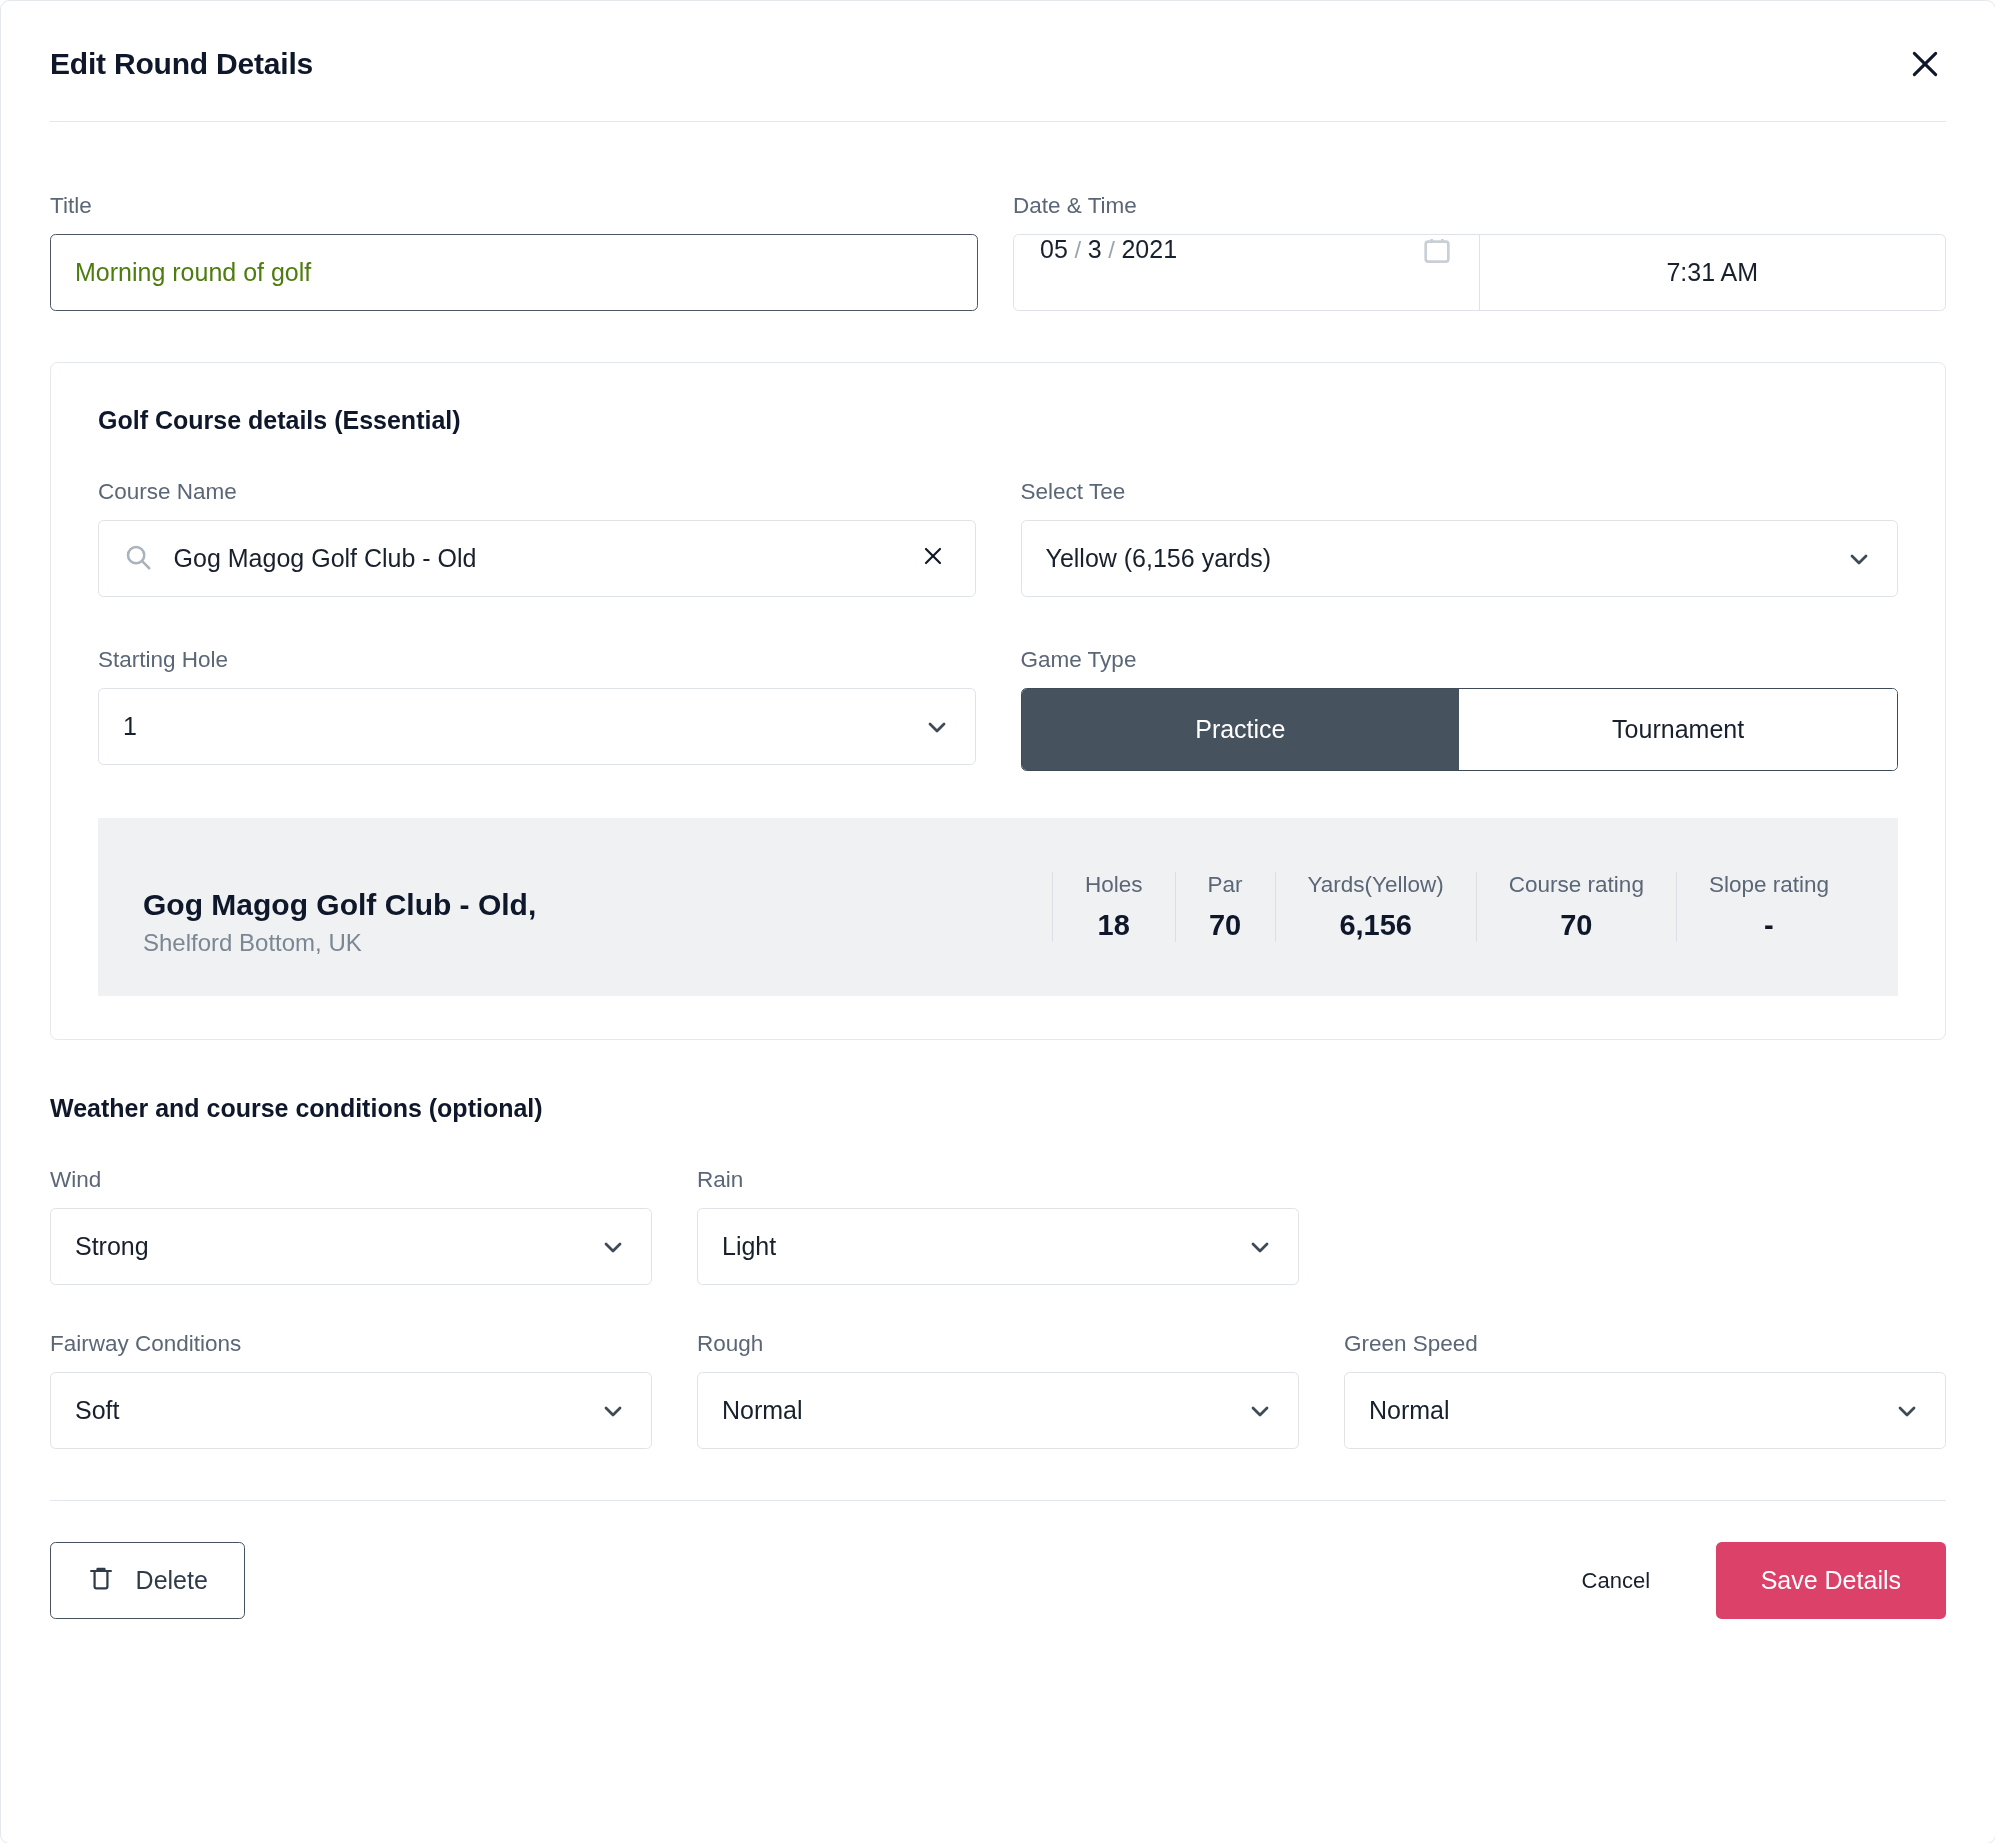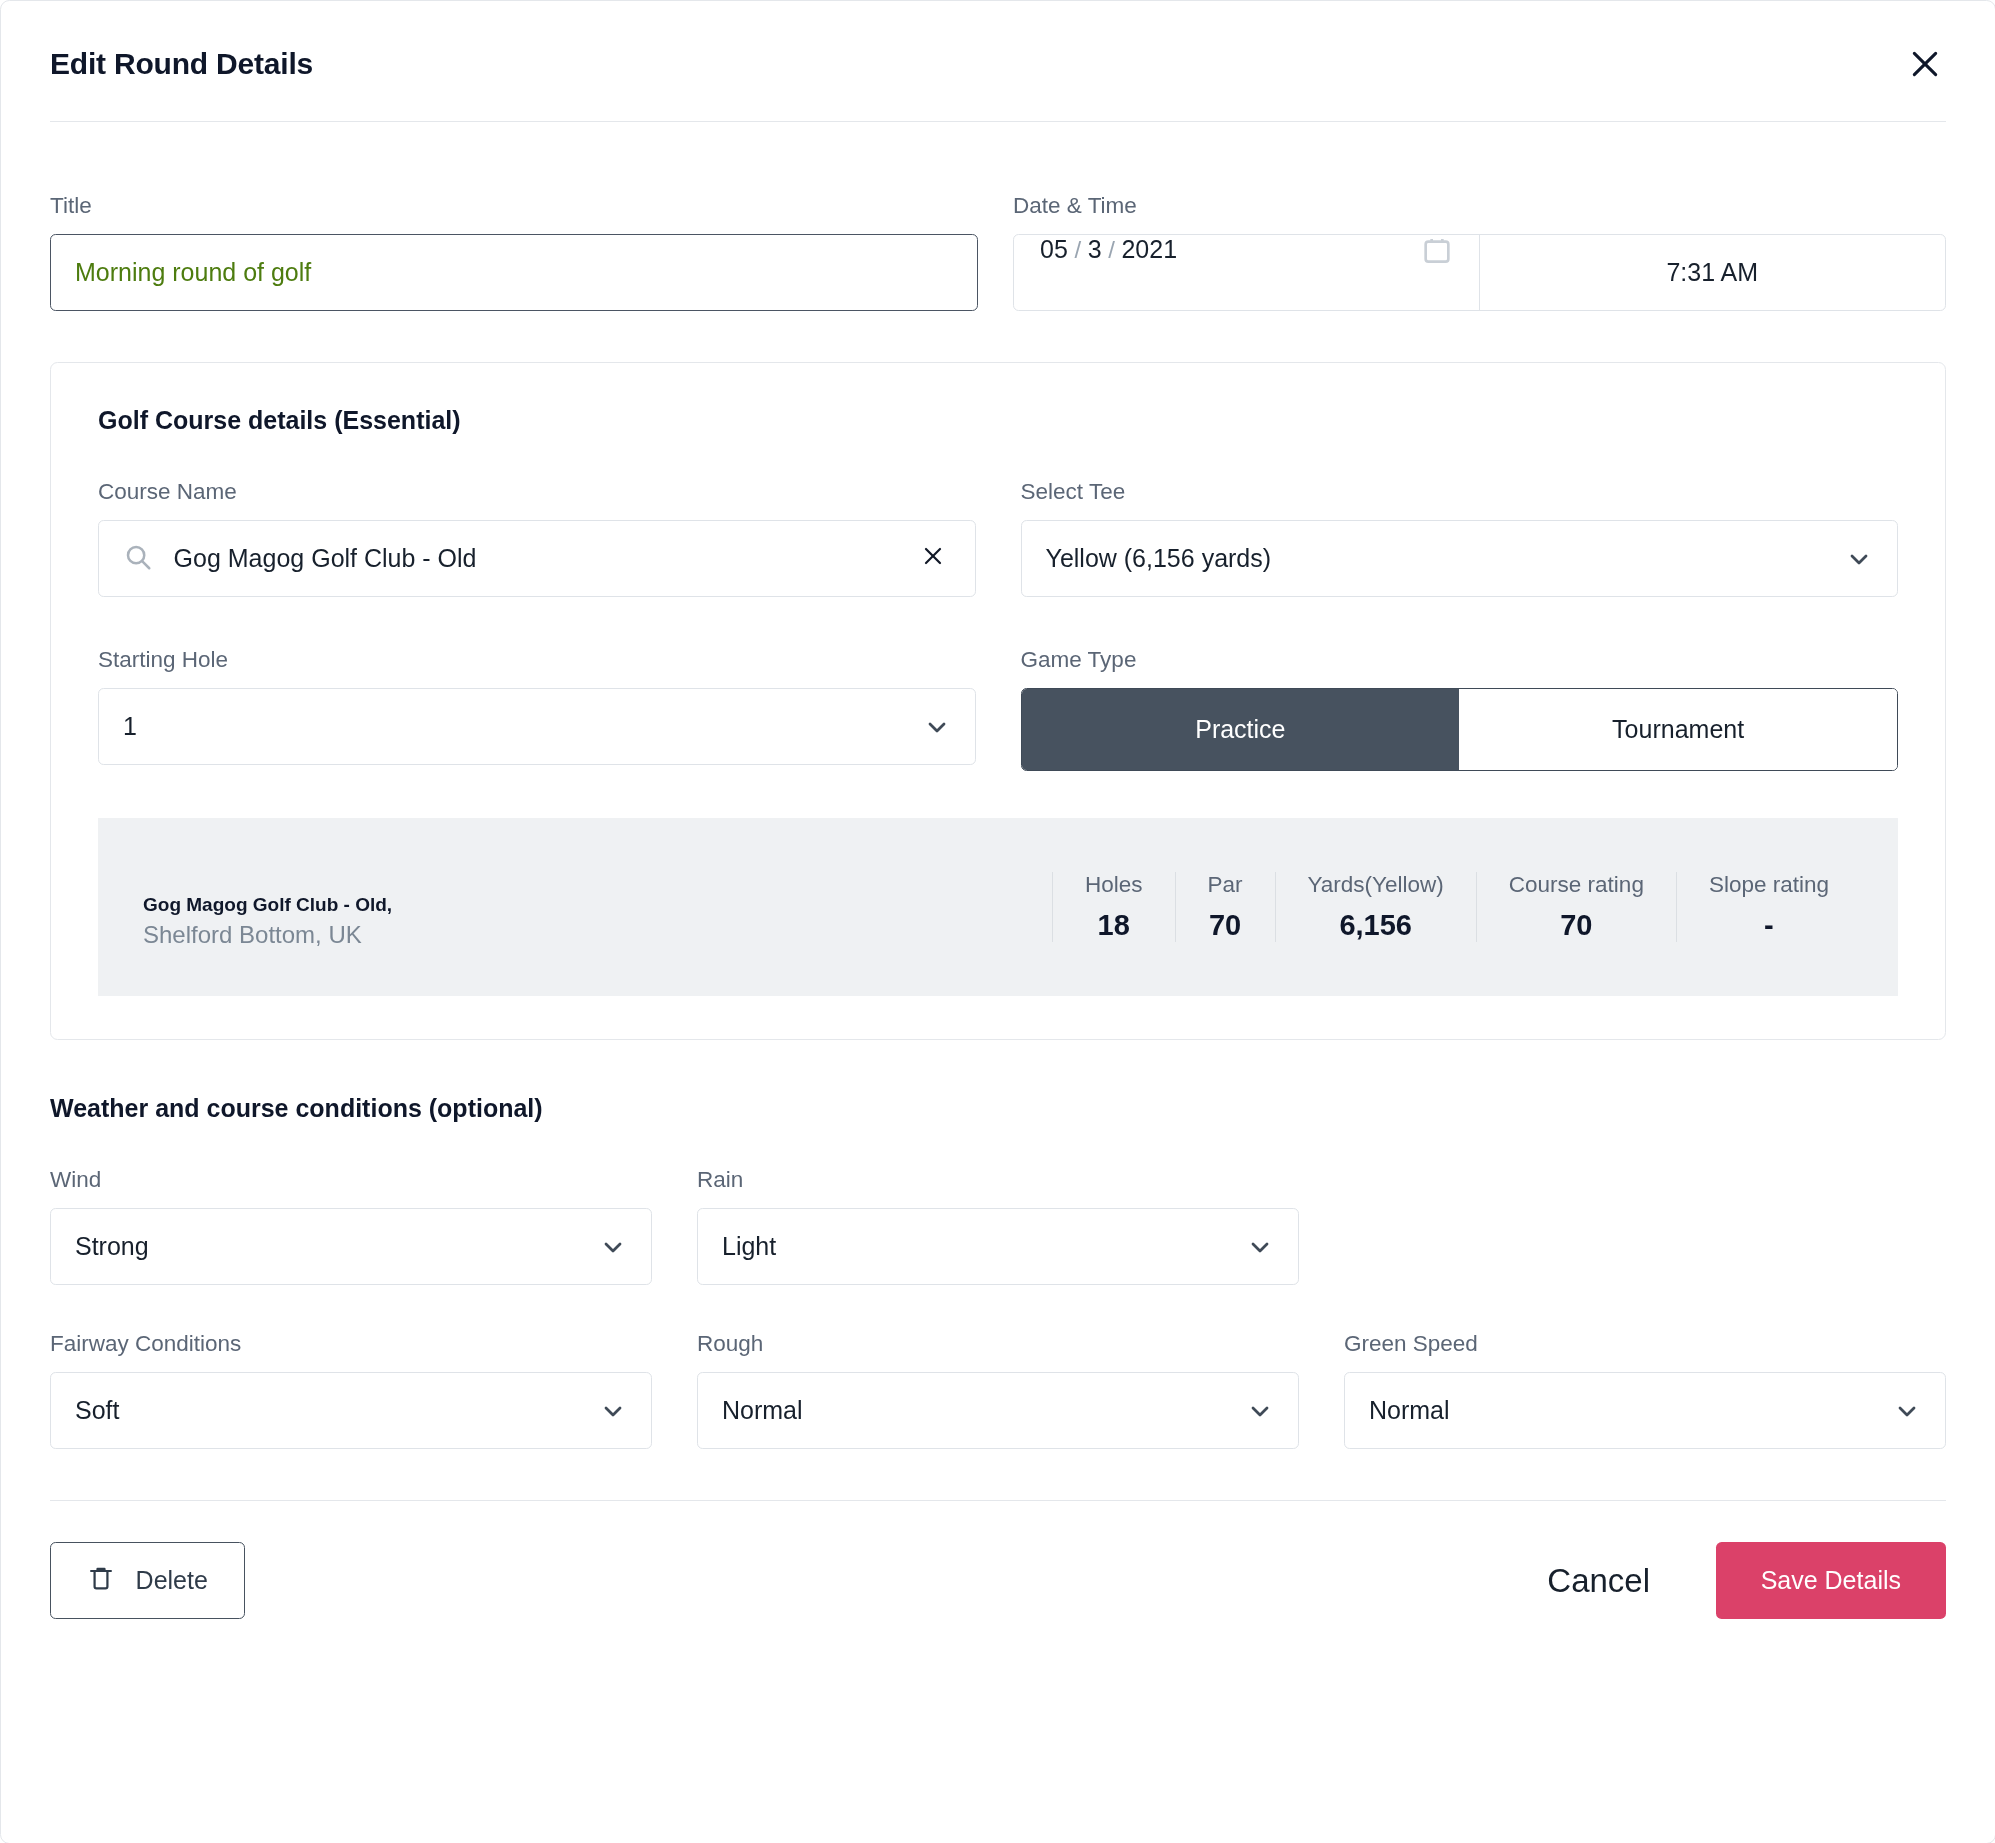--- a/index.html
+++ b/index.html
@@ -201,21 +201,21 @@
   .summary {
     margin-top: 47px;
     background: #eff1f3;
     display: flex;
     align-items: center;
     padding: 32px 37px 32px 45px;
     min-height: 178px;
   }
   .summary-name { flex: 1 1 auto; padding-right: 28px; }
   .summary-name .nm {
-    font-size: 19px;
+    font-size: 30px;
     font-weight: bold;
     color: #0f172a;
     line-height: 1.45;
     margin-top: 29px;
   }
   .summary-name .loc {
     font-size: 24px;
     color: #7b8794;
     line-height: 1.45;
   }
@@ -267,21 +267,21 @@
     border-radius: 5.6px;
     background: #fff;
     font-size: 25px;
     color: #2f3b49;
     cursor: pointer;
     font-family: inherit;
   }
   .footer-right { display: flex; align-items: center; gap: 45px; }
   .cancel-btn {
     background: none; border: none;
-    font-size: 33px; color: #17202c;
+    font-size: 22px; color: #17202c;
     cursor: pointer; padding: 15px 20.6px;
     font-family: inherit;
   }
   .save-btn {
     background: #db4169;
     color: #ffffff;
     border: none;
     border-radius: 5.6px;
     height: 77px;
     padding: 0 45px;

